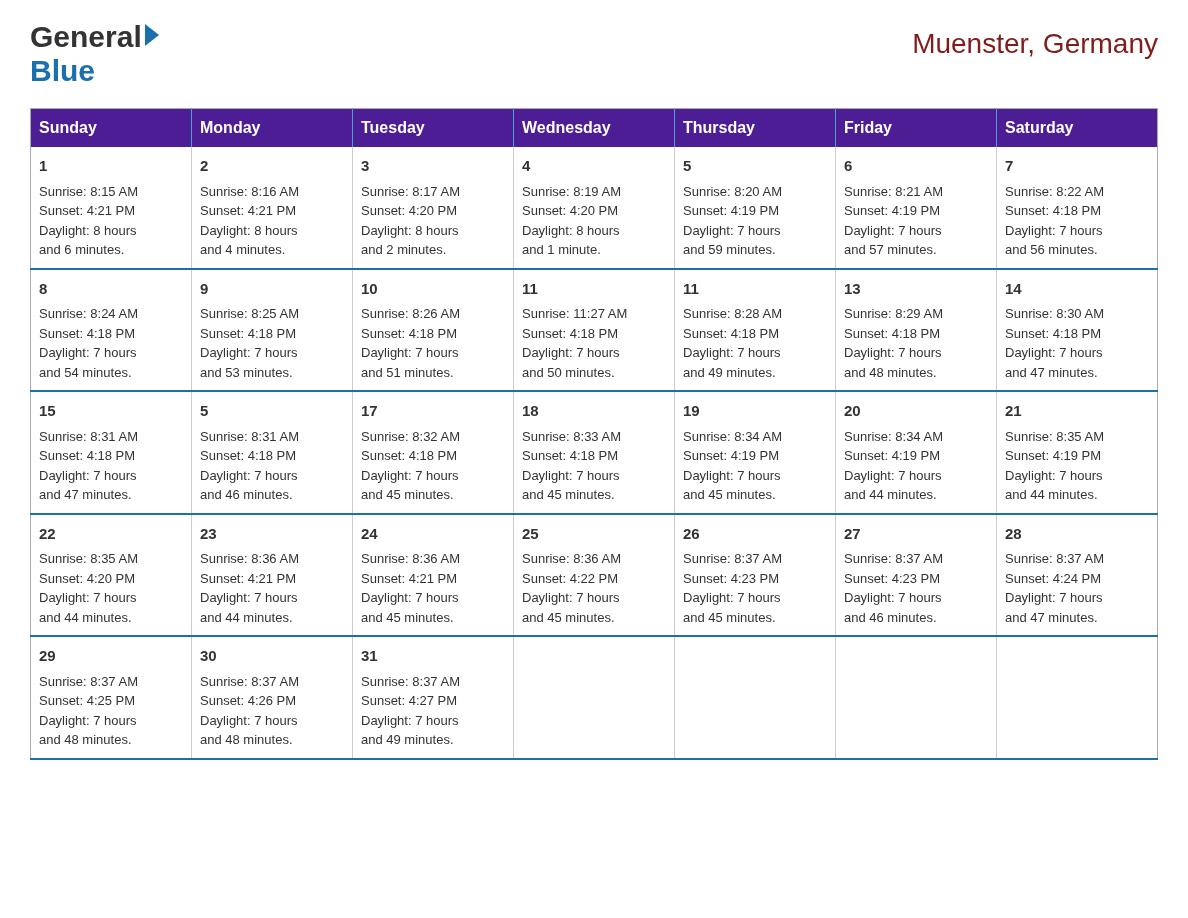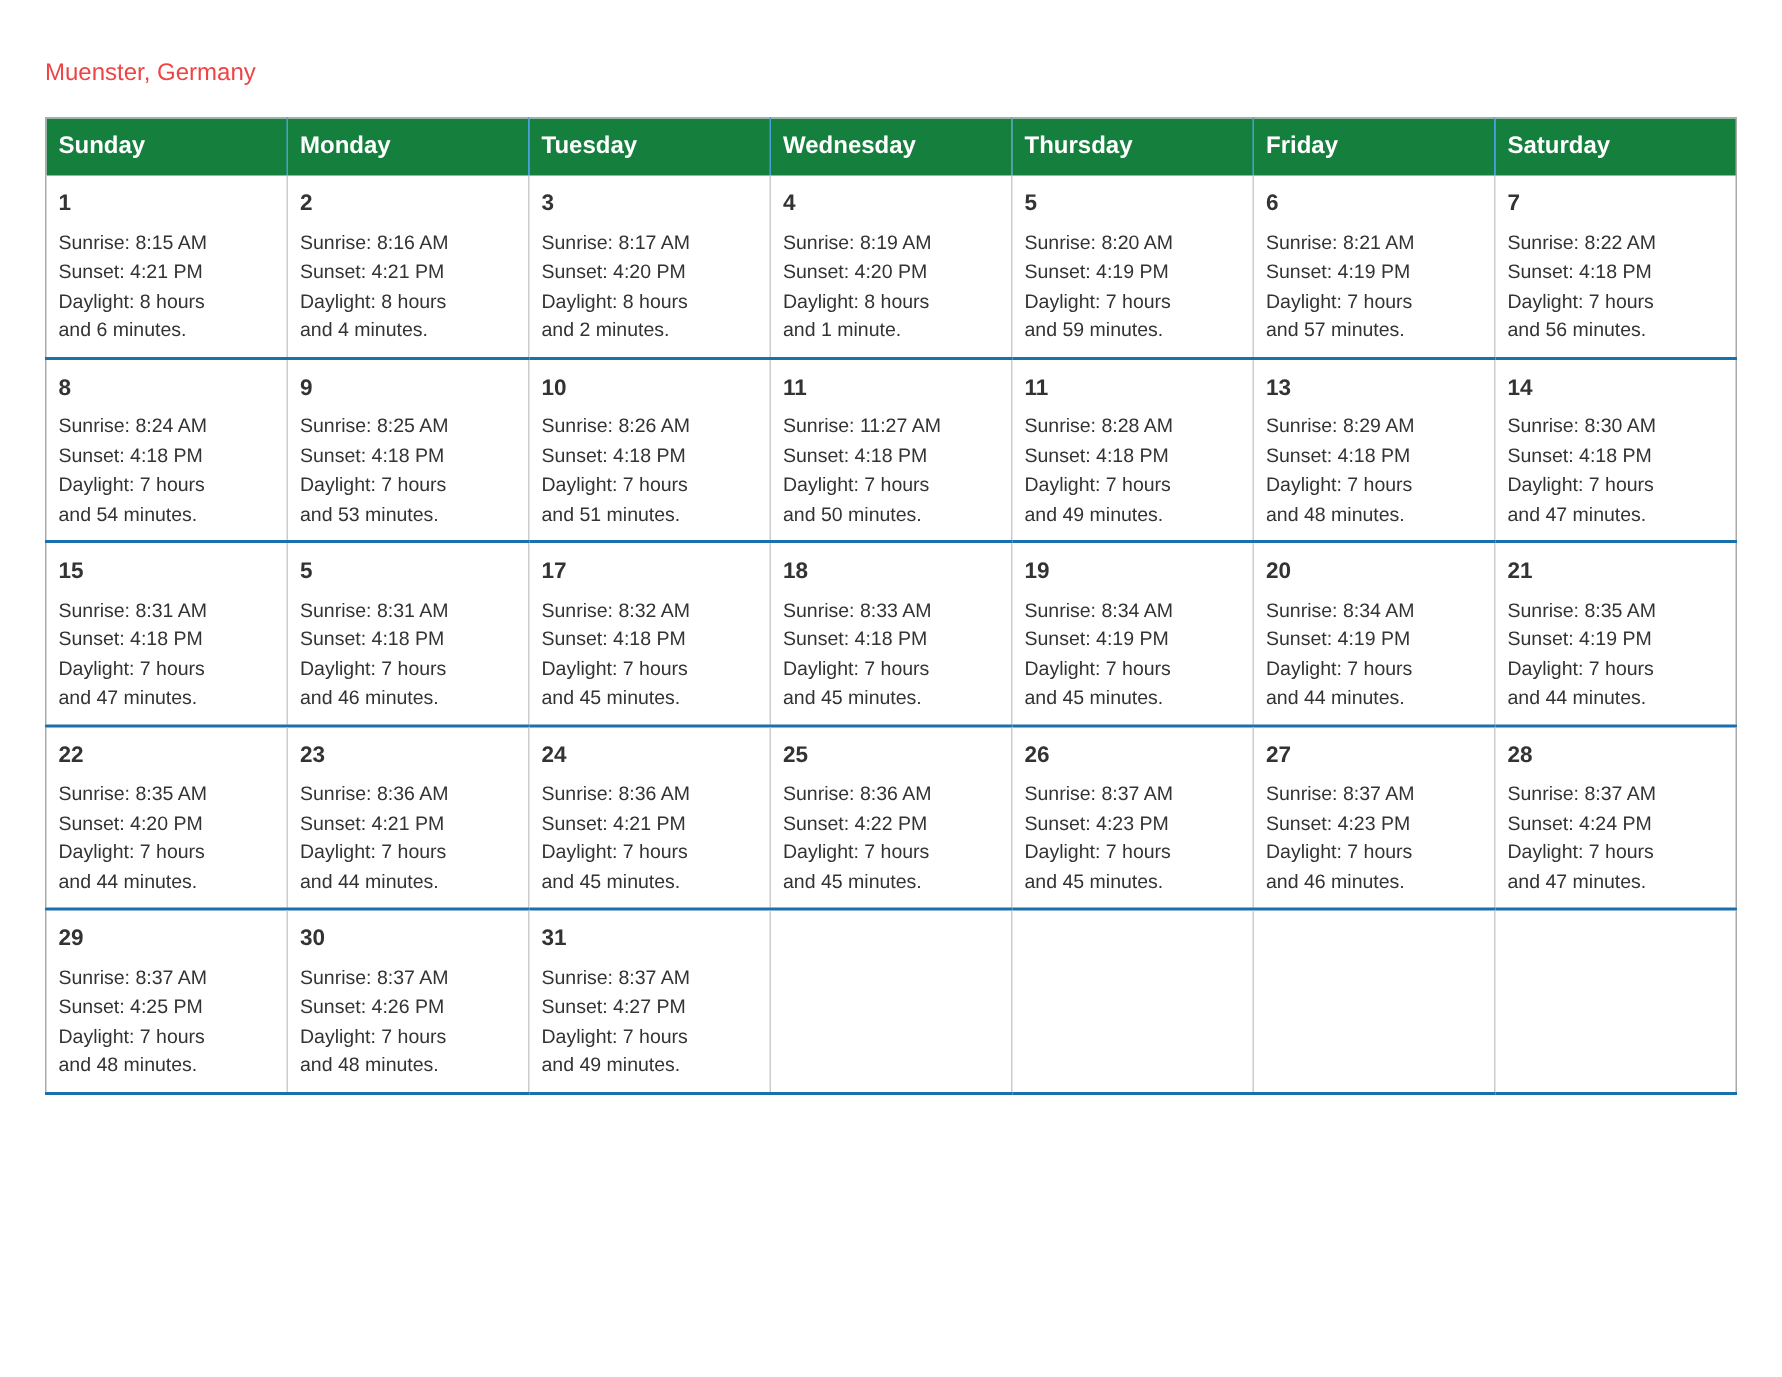--- a/index.html
+++ b/index.html
@@ -24,31 +24,31 @@
     .title-section {
       text-align: right;
     }
     .month-title {
       font-size: 48px;
       font-weight: normal;
       color: #111;
       line-height: 1.1;
     }
     .location {
-      font-size: 16px;
-      color: #ef4444;
-      margin-top: 20px;
+      font-size: 28px;
+      color: #7f1d1d;
+      margin-top: 8px;
     }
     table {
       width: 100%;
       border-collapse: collapse;
       border: 1px solid #aaa;
     }
     thead tr th {
-      background-color: #15803d;
+      background-color: #4c1d95;
       color: #fff;
       font-size: 16px;
       font-weight: bold;
       padding: 10px 8px;
       text-align: left;
       border-right: 1px solid #4a9fd4;
     }
     thead tr th:last-child {
       border-right: none;
       margin-left: 27px;
@@ -97,20 +97,29 @@
       border-top: 11px solid transparent;
       border-bottom: 11px solid transparent;
       margin-left: 3px;
       margin-top: -4px;
     }
   </style>
 </head>
 <body>
 
 <div class="header">
+  <div class="logo">
+    <div class="logo-line1">
+      <span class="general-text">General</span>
+      <div class="triangle"></div>
+    </div>
+    <div>
+      <span style="font-size:30px;font-weight:bold;color:#1a6fad;">Blue</span>
+    </div>
+  </div>
   <div class="title-section">
     <div class="location">Muenster, Germany</div>
   </div>
 </div>
 
 <table>
   <thead>
     <tr>
       <th>Sunday</th>
       <th>Monday</th>

